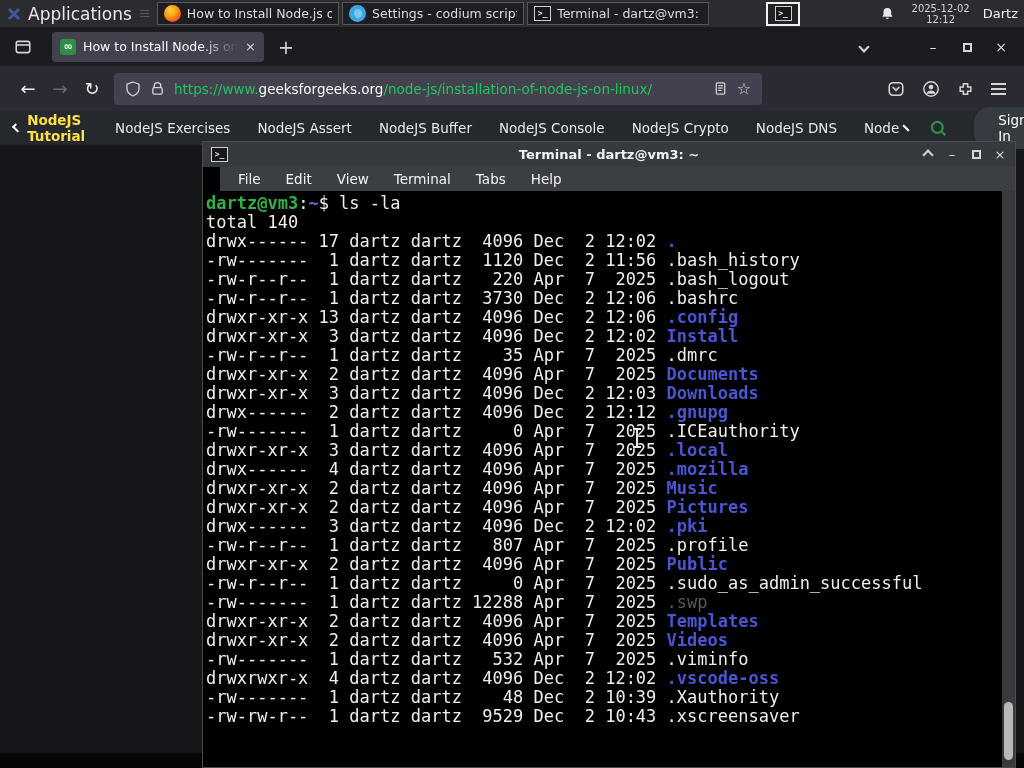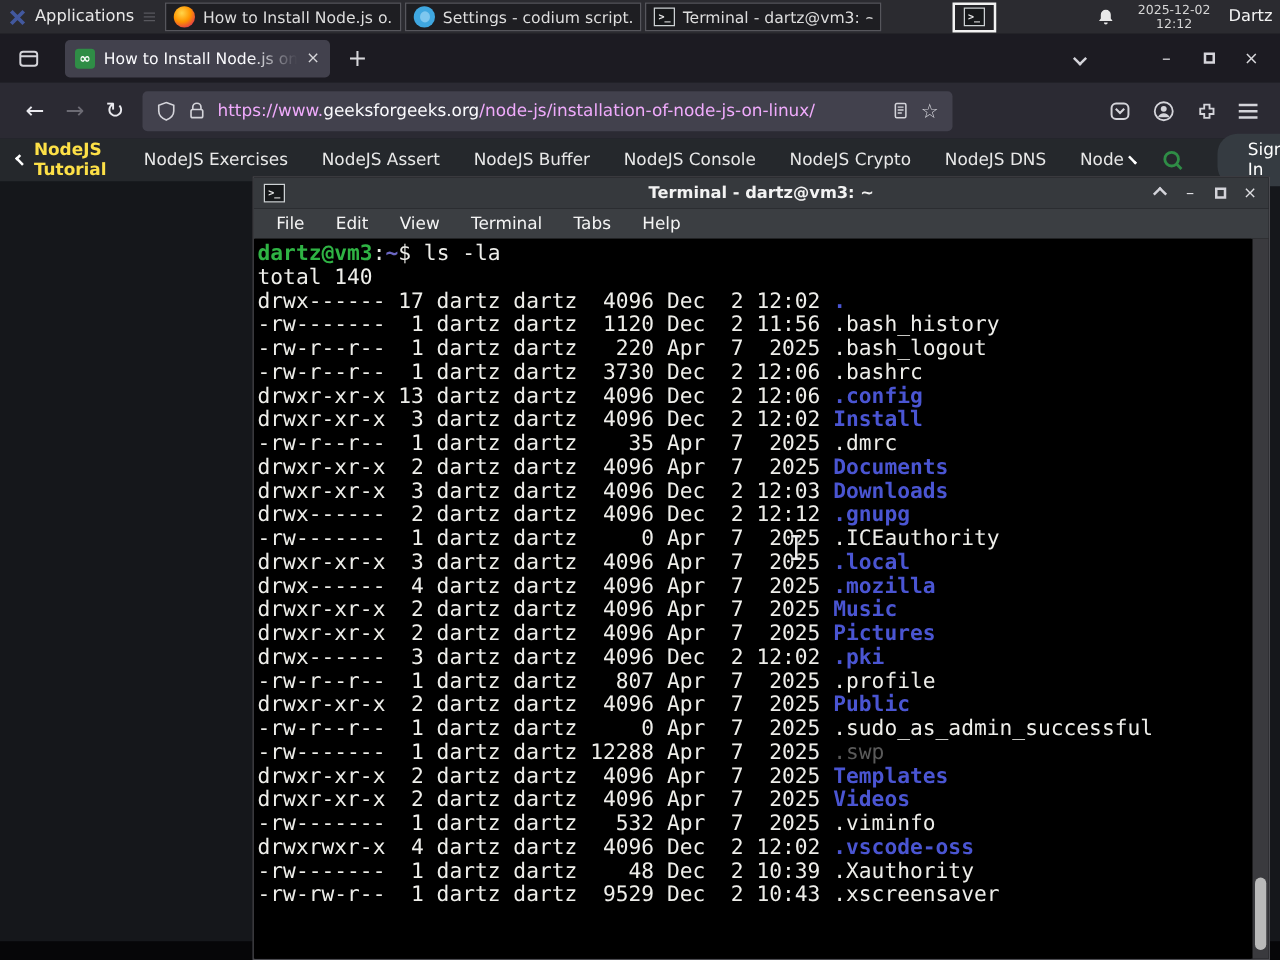--- a/index.html
+++ b/index.html
@@ -7,21 +7,21 @@
     --page-bg:#15171b; --gfg-nav-bg:#25282c; --gfg-green:#2f8d46;
     --term-titlebar-bg:#36393d; --term-menubar-bg:#3b3e42; --term-bg:#000;
     --term-fg:#eeeeea; --prompt-green:#2fb344; --prompt-path:#6b66c2; --dir-blue:#4a55d2; --dim-file:#5a5a5a;
   }
   *{box-sizing:border-box;margin:0;padding:0;}
   body{background:#000;font-family:"DejaVu Sans",sans-serif;}
   #screen{position:relative;width:1024px;height:768px;overflow:hidden;background:#060608;}
 
   
   .panel{position:absolute;left:0;top:0;width:1024px;height:27px;background:var(--panel-bg);display:flex;align-items:center;z-index:40;}
-  .apps-btn{display:flex;align-items:center;gap:6px;height:100%;padding:0 8px 0 6px;color:#e8e8e8;font-size:13px;}
+  .apps-btn{display:flex;align-items:center;gap:6px;height:100%;padding:0 8px 0 6px;color:#e8e8e8;font-size:17px;}
   .handle{display:flex;flex-direction:column;gap:2px;margin-right:8px;}
   .handle i{display:block;width:9px;height:1px;background:#58585e;}
   .task-btn{width:197px;height:23px;margin-right:3px;background:#1e1e22;border:1px solid #56565c;display:flex;align-items:center;gap:6px;padding:0 6px;color:#dddddd;font-size:12.5px;white-space:nowrap;overflow:hidden;}
   .task-label{overflow:hidden;white-space:nowrap;}
   .ic{flex:0 0 auto;display:inline-flex;align-items:center;justify-content:center;}
   .ff-ic{width:17px;height:17px;border-radius:50%;background:radial-gradient(circle at 38% 32%,#ffd54a 0%,#ff9500 45%,#e3364d 82%);}
   .vsc-ic{width:17px;height:17px;border-radius:50%;background:#3fa7e0;position:relative;}
   .vsc-ic:after{content:"";position:absolute;left:5px;top:4px;width:8px;height:9px;border-radius:50%;background:#7ec7ef;}
   .term-ic{width:17px;height:15px;background:#16181a;border:1px solid #cdd1d4;color:#e9e9e9;font-family:"DejaVu Sans Mono",monospace;font-size:8px;font-weight:bold;display:flex;align-items:center;justify-content:center;letter-spacing:0;}
   .tray-box{margin-left:54px;width:36px;height:24px;border:2px solid #f2f2f2;background:#222226;display:flex;align-items:center;justify-content:center;}
@@ -47,21 +47,21 @@
   .tablist{margin-right:48px;}
   .wbtn{width:34px;text-align:center;color:#d7d7db;font-size:14px;}
   .sqbox{display:inline-block;width:9px;height:9px;border:2px solid #d4d4da;}
   .tabbar .wbtn:last-child{margin-right:6px;}
 
   .navbar{height:45px;background:var(--toolbar-bg);display:flex;align-items:center;padding:0 12px;}
   .navbtn{color:#eaeaef;font-size:18px;width:32px;text-align:center;}
   .navbtn.dim{color:#6c6b74;}
   .urlbar{margin-left:6px;width:648px;height:32px;background:var(--tab-active-bg);border-radius:4px;display:flex;align-items:center;gap:9px;padding:0 11px;font-size:13.5px;}
   .url{white-space:nowrap;overflow:hidden;}
-  .url .dimtxt{color:#f0abfc;}
+  .url .dimtxt{color:#22c55e;}
   .url .brttxt{color:#fbfbfe;}
   .ubspace{flex:1;}
   .star{color:#d4d4da;font-size:16px;}
   .right-ics{margin-left:auto;display:flex;align-items:center;gap:17px;padding-right:6px;}
   .burger{display:flex;flex-direction:column;gap:3px;}
   .burger i{display:block;width:15px;height:2px;background:#d4d4da;}
 
   .gfgnav{height:34px;background:var(--gfg-nav-bg);display:flex;align-items:center;color:#e8e8e8;font-size:13.5px;padding:0 14px;}
   .gfg-back{display:flex;align-items:center;gap:8px;font-weight:bold;color:#fde047;}
   .gfg-back .chev{border-color:#fff;}
@@ -69,21 +69,21 @@
   .gfg-chev-r{margin-left:6px;border-color:#fff;}
   .gfg-search{margin-left:22px;display:flex;}
   .signin{margin-left:26px;background:#353b41;border-radius:16px;padding:5px 24px;color:#fff;font-size:13.5px;}
 
   
   .term{position:absolute;left:202px;top:141px;width:814px;height:627px;background:var(--term-bg);border:1px solid #4b4b50;z-index:30;}
   .t-titlebar{height:25px;background:var(--term-titlebar-bg);display:flex;align-items:center;padding:0 8px;position:relative;}
   .t-title{position:absolute;left:0;right:0;text-align:center;color:#f2f2f2;font-size:13px;font-weight:bold;}
   .t-btns{margin-left:auto;display:flex;align-items:center;gap:10px;z-index:2;}
   .t-btn{width:14px;text-align:center;color:#dedee2;font-size:13px;display:inline-flex;align-items:center;justify-content:center;}
-  .t-menubar{height:24px;background:var(--term-menubar-bg);display:flex;align-items:center;gap:25px;padding:0 18px;color:#f4f4f4;font-size:13.5px;}
+  .t-menubar{height:24px;background:var(--term-menubar-bg);display:flex;align-items:center;gap:25px;padding:0 18px;color:#f4f4f4;font-size:13.5px;margin-left:17px;}
   .t-body{position:absolute;left:1px;right:14px;top:49px;bottom:0;background:var(--term-bg);overflow:hidden;padding:3px 0 0 2px;
           font-family:"DejaVu Sans Mono",monospace;font-size:17px;line-height:19px;color:var(--term-fg);}
   .trow{white-space:pre;height:19px;}
   .tg{color:var(--prompt-green);font-weight:bold;}
   .tp{color:var(--prompt-path);font-weight:bold;}
   .td{color:var(--dir-blue);font-weight:bold;}
   .tm{color:var(--dim-file);}
   .t-scroll{position:absolute;right:0;top:49px;bottom:0;width:13px;background:#3a3a3e;}
   .t-thumb{position:absolute;left:2px;bottom:7px;width:9px;height:58px;border-radius:5px;background:#b9b9b9;}
 

